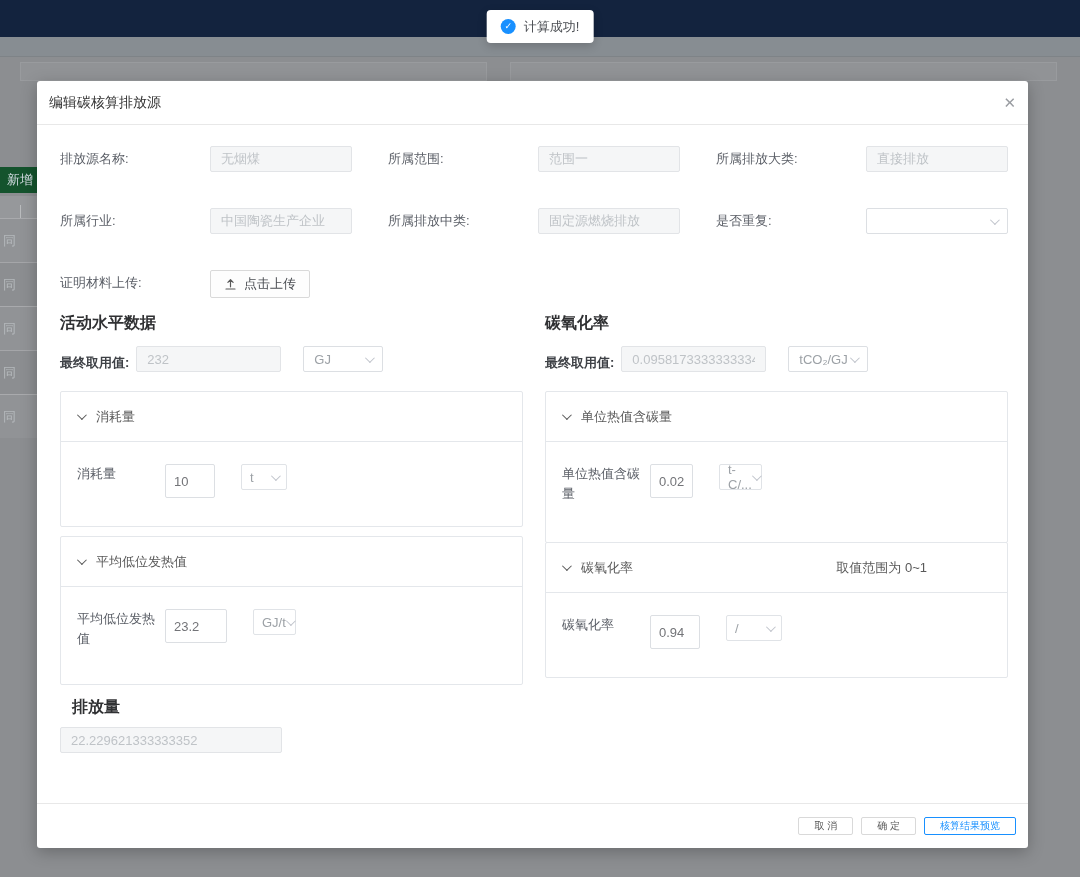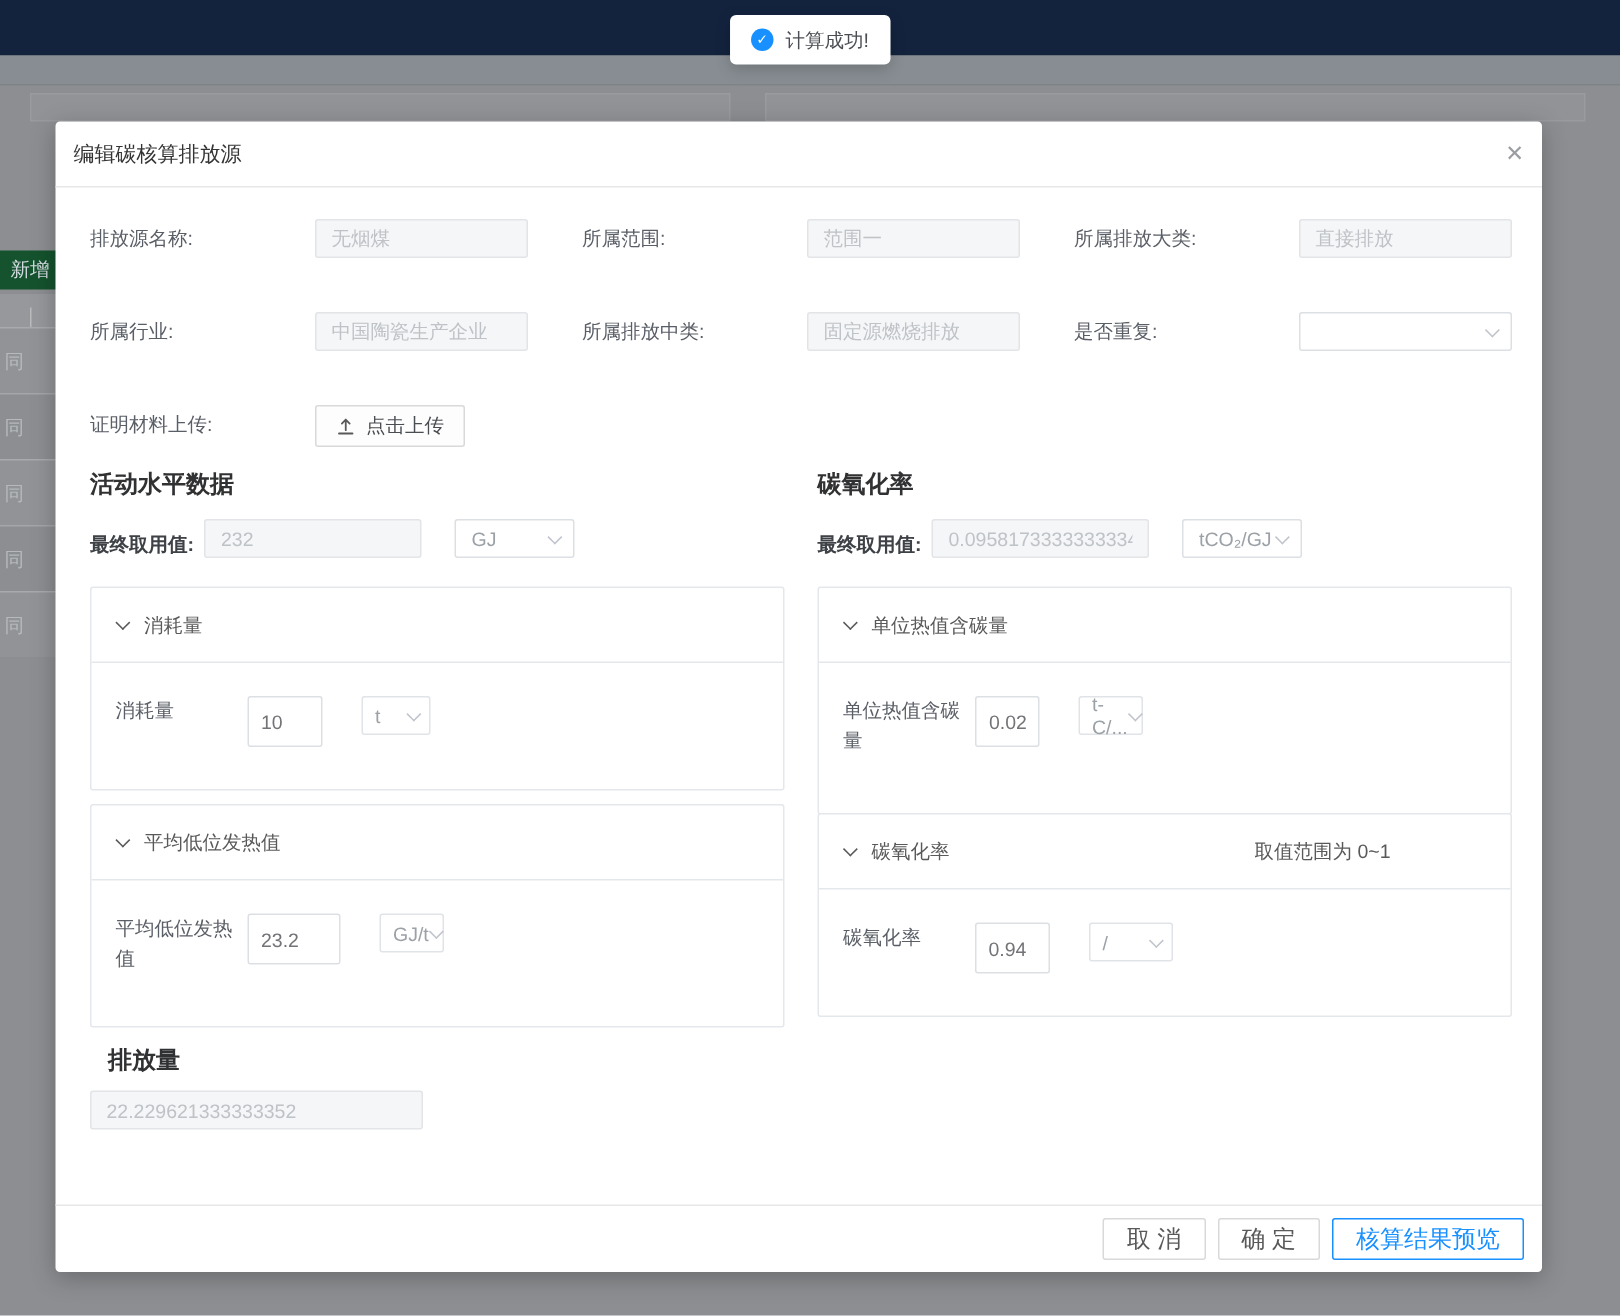--- a/index.html
+++ b/index.html
@@ -73,21 +73,21 @@
   .p-inp { height:26px; border:1px solid #dcdfe3; border-radius:2px; font-size:13px; text-align:left; padding:16px 8px;
            color:#737478; font-family:inherit; outline:none; }
   .p-sel { height:26px; border:1px solid #e0e3e7; border-radius:2px; display:flex; align-items:center;
            justify-content:space-between; padding:0 8px; font-size:13px; color:#9ca1a6; margin-left:26px; cursor:pointer; }
   .w50{width:50px;} .w62{width:62px;} .w64{width:43px;} .w46{width:46px;} .w56{width:56px;}
 
   .gap9 { height:9px; }
   .emission-heading { font-size:16px; font-weight:bold; color:#303133; margin:12px 12px 9px; }
   .emission-inp { width:222px; }
 
-  .btn { height:28px; padding:0 15px; border:1px solid #d9d9d9; border-radius:2px; background:#fff; font-size:16px;
+  .btn { height:18px; padding:0 15px; border:1px solid #d9d9d9; border-radius:2px; background:#fff; font-size:10px;
          color:#595959; font-family:inherit; cursor:pointer; }
   .btn.primary-outline { border-color:#1890ff; color:#1890ff; font-weight:500; }
 </style>
 </head>
 <body>
 
 <div class="topbar"></div>
 <div class="subband"></div>
 <div class="bg-card left"></div>
 <div class="bg-card right"></div>

